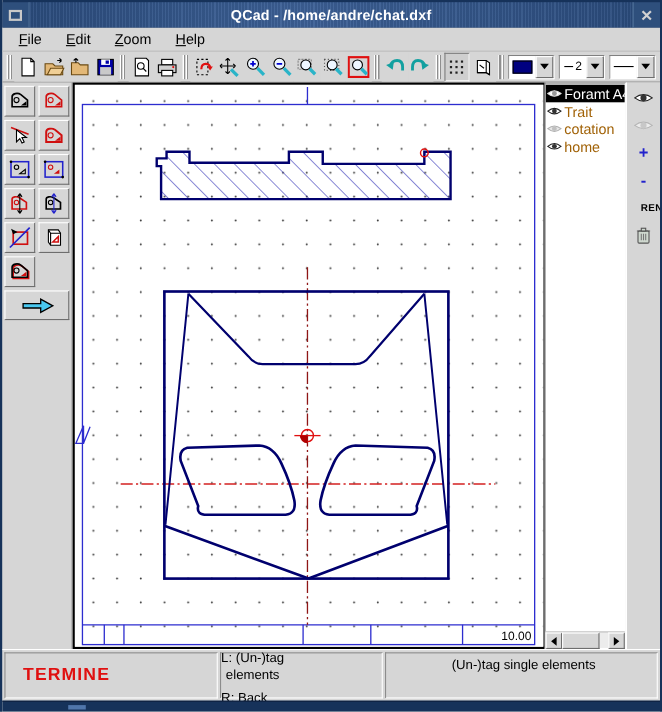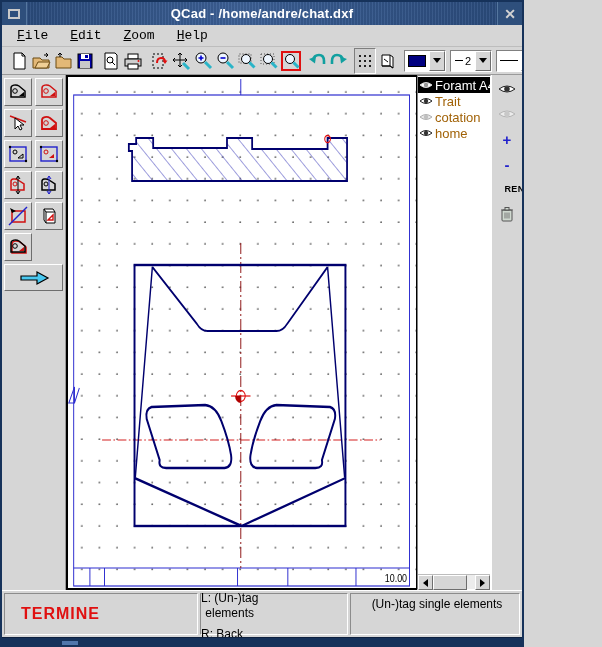--- a/index.html
+++ b/index.html
@@ -1,39 +1,39 @@
 <!DOCTYPE html>
 <html><head>
 <meta charset="utf-8">
 <style>
   * { box-sizing: border-box; margin: 0; padding: 0; }
   html,body { width:602px; height:647px; }
   body { font-family:"Liberation Sans", sans-serif; background:#d6d6d6; }
 
-  .window { position:relative; width:524px; height:647px;
+  .window { position:relative; width:602px; height:647px;
     border-left:2px solid #16325a; border-right:2px solid #16325a;
     background:#d6d6d6; overflow:hidden; }
 
   
   .titlebar { height:25px; display:flex; align-items:stretch;
     background:#16325a; padding-top:2px; }
   .tb-btn { width:25px; display:flex; align-items:center; justify-content:center;
     background:#2e4f7c; border-right:1px solid #55779f; cursor:default; }
   .tb-btn.right { border-right:none; border-left:1px solid #55779f; }
   .tb-title { flex:1; display:flex; align-items:center; justify-content:center;
     background:
       repeating-linear-gradient(90deg, rgba(255,255,255,.05) 0 1px, rgba(0,0,0,.07) 1px 3px),
       linear-gradient(90deg,#2b4c7d 0%, #3d6197 45%, #2b4c7d 100%);
     color:#fff; font-size:13px; font-weight:bold; letter-spacing:.2px; }
   .sysicon { width:12px; height:10px; border:2px solid #c9c9c9; background:transparent; }
   .closex { color:#d2d2d2; font-weight:bold; font-size:14px; line-height:1; }
 
   
   .menubar { height:22px; display:flex; align-items:center; gap:4px;
-    padding-left:6px; border-bottom:1px solid #bdbdbd; font-size:13px;font-family:Liberation Mono, monospace; }
+    padding-left:6px; border-bottom:1px solid #bdbdbd; font-size:13px; }
   .menu-item { padding:2px 9px; color:#000; }
   .menu-item u { text-decoration:underline; }
 
   
   .toolbar { height:28px; display:flex; align-items:center; padding:1px 2px;
     border-bottom:1px solid #9a9a9a; }
   .grip { width:6px; height:22px; margin:0 2px;
     background:linear-gradient(90deg,#fff 0 1px,#8f8f8f 1px 2px,transparent 2px 3px,#fff 3px 4px,#8f8f8f 4px 5px,transparent 5px); }
   .tbtn { width:26px; height:26px; display:flex; align-items:center; justify-content:center;
     background:#d6d6d6; border:1px solid #d6d6d6; }

